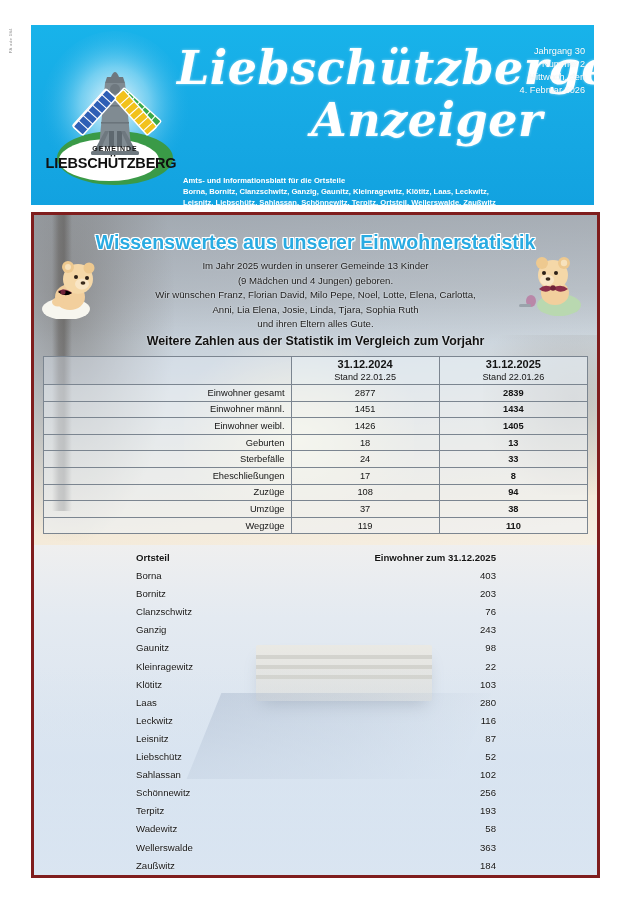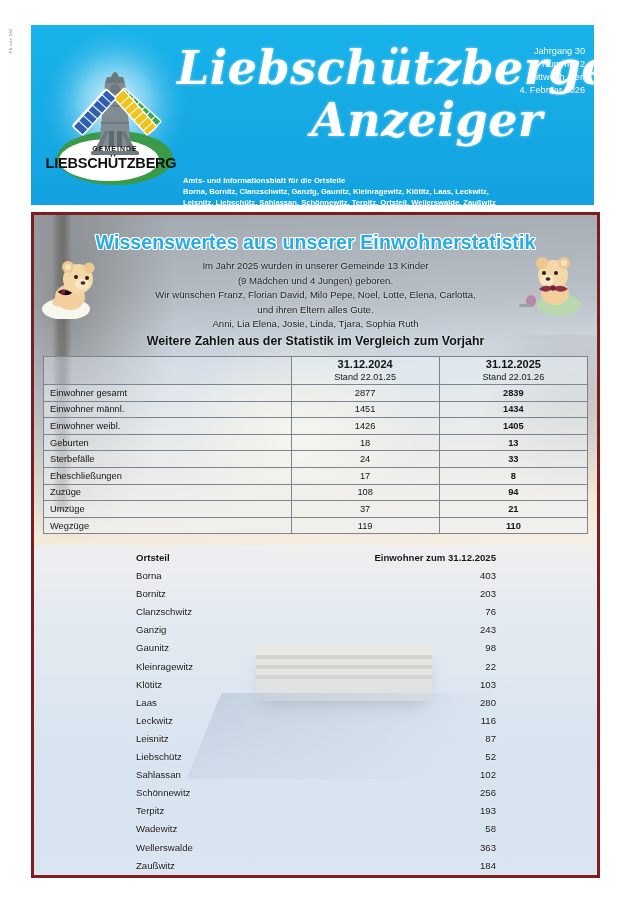--- a/index.html
+++ b/index.html
@@ -162,21 +162,21 @@
     border:1px solid #7b8590;
     padding:0 6px;height:15.6px;
     background:rgba(236,242,248,.55);
     font-weight:400;
   }
   .stats thead th{
     height:27px;background:rgba(233,240,247,.62);
     vertical-align:middle;
   }
   .stats th.hcorner{background:rgba(228,236,244,.40);}
-  .stats .c-label{width:45.5%;text-align:left;}
+  .stats .c-label{width:45.5%;text-align:right;}
   .stats .c-num{width:27.25%;text-align:center;}
   .stats .hd1{font-weight:700;font-size:11px;display:block;line-height:1.25;}
   .stats .hd2{font-weight:400;font-size:9.1px;display:block;line-height:1.25;}
   .stats td.v-prev{text-align:center;font-weight:400;}
   .stats td.v-cur{text-align:center;font-weight:700;}
 
   
   .ortlist{
     position:absolute;left:102px;top:337px;width:360px;
     font-size:9.6px;color:#151515;
@@ -363,22 +363,22 @@
           <circle cx="34" cy="33" r="2.8" fill="#6f2339"></circle>
           <ellipse cx="12" cy="46" rx="5" ry="6" fill="#b987a8"></ellipse>
           <rect x="0" y="49" width="12" height="3" rx="1.5" fill="#9aa3ab"></rect>
         </svg>
       </div>
 
       <div class="intro">
         <div>Im Jahr 2025 wurden in unserer Gemeinde 13 Kinder</div>
         <div>(9 Mädchen und 4 Jungen) geboren.</div>
         <div>Wir wünschen Franz, Florian David, Milo Pepe, Noel, Lotte, Elena, Carlotta,</div>
+        <div>Anni, Lia Elena, Josie, Linda, Tjara, Sophia Ruth</div>
         <div>und ihren Eltern alles Gute.</div>
-        <div>Anni, Lia Elena, Josie, Linda, Tjara, Sophia Ruth</div>
       </div>
 
       <div class="subhead">Weitere Zahlen aus der Statistik im Vergleich zum Vorjahr</div>
 
       <table class="stats">
         <thead>
           <tr>
             <th class="c-label hcorner"></th>
             <th class="c-num">
               <span class="hd1">31.12.2024</span>
@@ -422,21 +422,21 @@
             <td class="c-num v-cur">8</td>
           </tr>
           <tr>
             <td class="c-label">Zuzüge</td>
             <td class="c-num v-prev">108</td>
             <td class="c-num v-cur">94</td>
           </tr>
           <tr>
             <td class="c-label">Umzüge</td>
             <td class="c-num v-prev">37</td>
-            <td class="c-num v-cur">21</td>
+            <td class="c-num v-cur">38</td>
           </tr>
           <tr>
             <td class="c-label">Wegzüge</td>
             <td class="c-num v-prev">119</td>
             <td class="c-num v-cur">110</td>
           </tr>
         </tbody>
       </table>
 
       <div class="ortlist">

